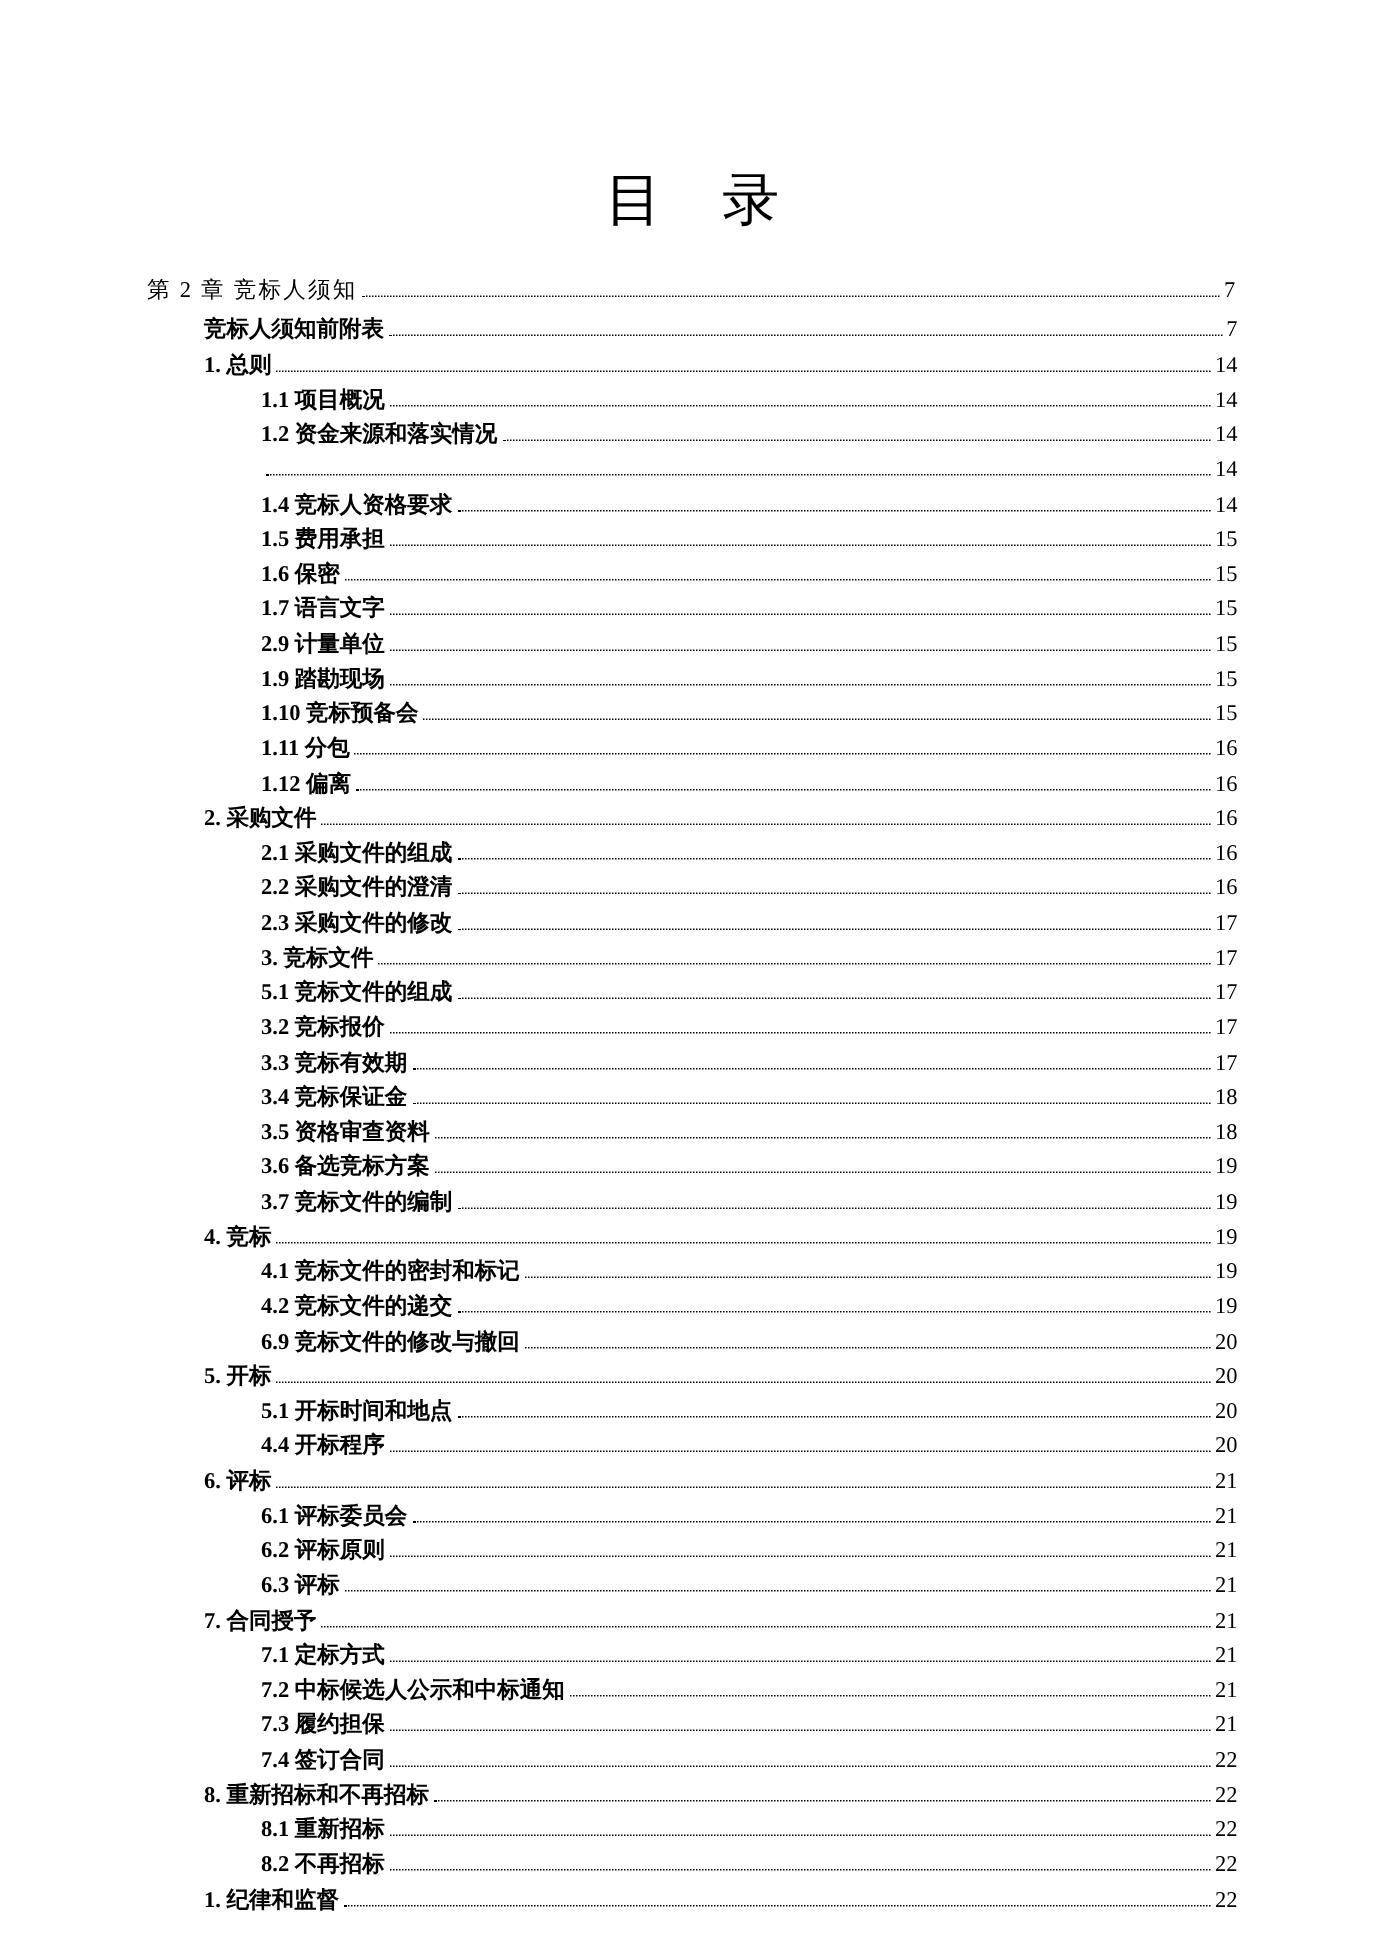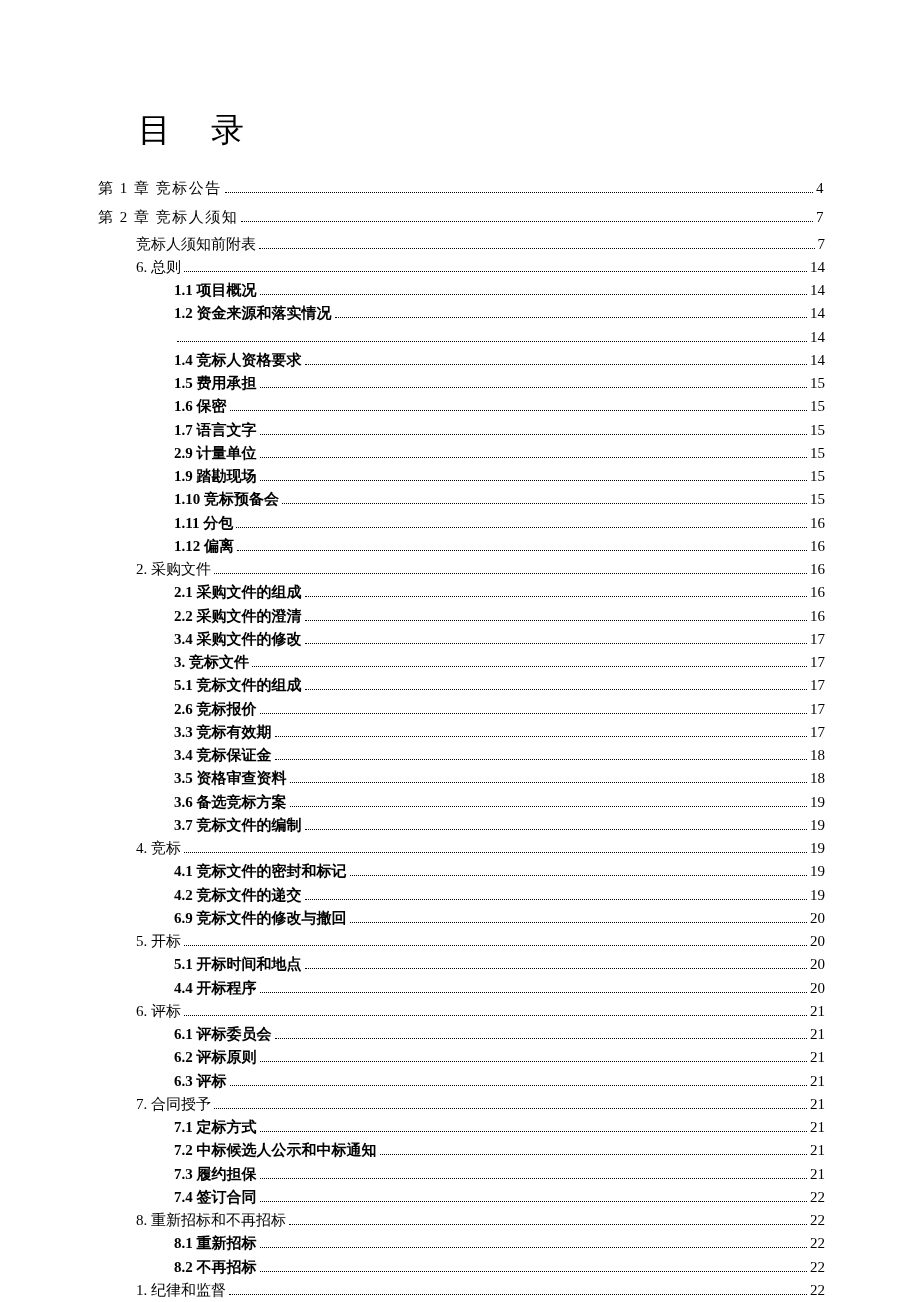--- a/index.html
+++ b/index.html
@@ -9,22 +9,22 @@
     font-family: "SimSun", "宋体", serif;
     color: #000;
     width: 920px;
   }
   .page {
     box-sizing: border-box;
     width: 920px;
     padding: 108px 95px 40px 98px;
   }
   .toc-title {
-    text-align: left;
-    font-size: 33px;
+    text-align: center;
+    font-size: 38px;
     letter-spacing: 40px;
     padding-left: 40px;
     margin-bottom: 24px;
     font-family: "SimSun", "宋体", serif;
   }
   .toc-line {
     display: flex;
     align-items: baseline;
     font-size: 15px;
     line-height: 1.55;
@@ -34,47 +34,42 @@
   .toc-line .label { flex: 0 0 auto; }
   .toc-line .leader {
     flex: 1 1 auto;
     border-bottom: 1.5px dotted #000;
     margin: 0 3px 3px 3px;
     min-width: 8px;
   }
   .toc-line .pg { flex: 0 0 auto; font-size: 15px; }
   .lvl0 { padding-left: 0; letter-spacing: 1.5px; }
   .lvl1 { padding-left: 38px; }
-  .lvl1 .label { font-weight: normal; }
+  .lvl1 .label { font-weight: bold; }
   .lvl2 { padding-left: 76px; }
   .lvl2 .label { font-weight: bold; }
 </style>
 </head>
 <body>
 
 <div class="page">
   <div class="toc-title">目录</div>
   <div id="toc-container">
       <div class="toc-line lvl0 chapter">
-        <span class="label">第 1 章  竞标公告</span>
-        <span class="leader"></span>
-        <span class="pg">4</span>
-      </div>
-      <div class="toc-line lvl0 chapter">
         <span class="label">第 2 章  竞标人须知</span>
         <span class="leader"></span>
         <span class="pg">7</span>
       </div>
       <div class="toc-line lvl1">
         <span class="label">竞标人须知前附表</span>
         <span class="leader"></span>
         <span class="pg">7</span>
       </div>
       <div class="toc-line lvl1">
-        <span class="label">6. 总则</span>
+        <span class="label">1. 总则</span>
         <span class="leader"></span>
         <span class="pg">14</span>
       </div>
       <div class="toc-line lvl2">
         <span class="label">1.1 项目概况</span>
         <span class="leader"></span>
         <span class="pg">14</span>
       </div>
       <div class="toc-line lvl2">
         <span class="label">1.2 资金来源和落实情况</span>
@@ -139,36 +134,36 @@
         <span class="label">2.1 采购文件的组成</span>
         <span class="leader"></span>
         <span class="pg">16</span>
       </div>
       <div class="toc-line lvl2">
         <span class="label">2.2 采购文件的澄清</span>
         <span class="leader"></span>
         <span class="pg">16</span>
       </div>
       <div class="toc-line lvl2">
-        <span class="label">3.4 采购文件的修改</span>
+        <span class="label">2.3 采购文件的修改</span>
         <span class="leader"></span>
         <span class="pg">17</span>
       </div>
       <div class="toc-line lvl2">
         <span class="label">3. 竞标文件</span>
         <span class="leader"></span>
         <span class="pg">17</span>
       </div>
       <div class="toc-line lvl2">
         <span class="label">5.1 竞标文件的组成</span>
         <span class="leader"></span>
         <span class="pg">17</span>
       </div>
       <div class="toc-line lvl2">
-        <span class="label">2.6 竞标报价</span>
+        <span class="label">3.2 竞标报价</span>
         <span class="leader"></span>
         <span class="pg">17</span>
       </div>
       <div class="toc-line lvl2">
         <span class="label">3.3 竞标有效期</span>
         <span class="leader"></span>
         <span class="pg">17</span>
       </div>
       <div class="toc-line lvl2">
         <span class="label">3.4 竞标保证金</span>

